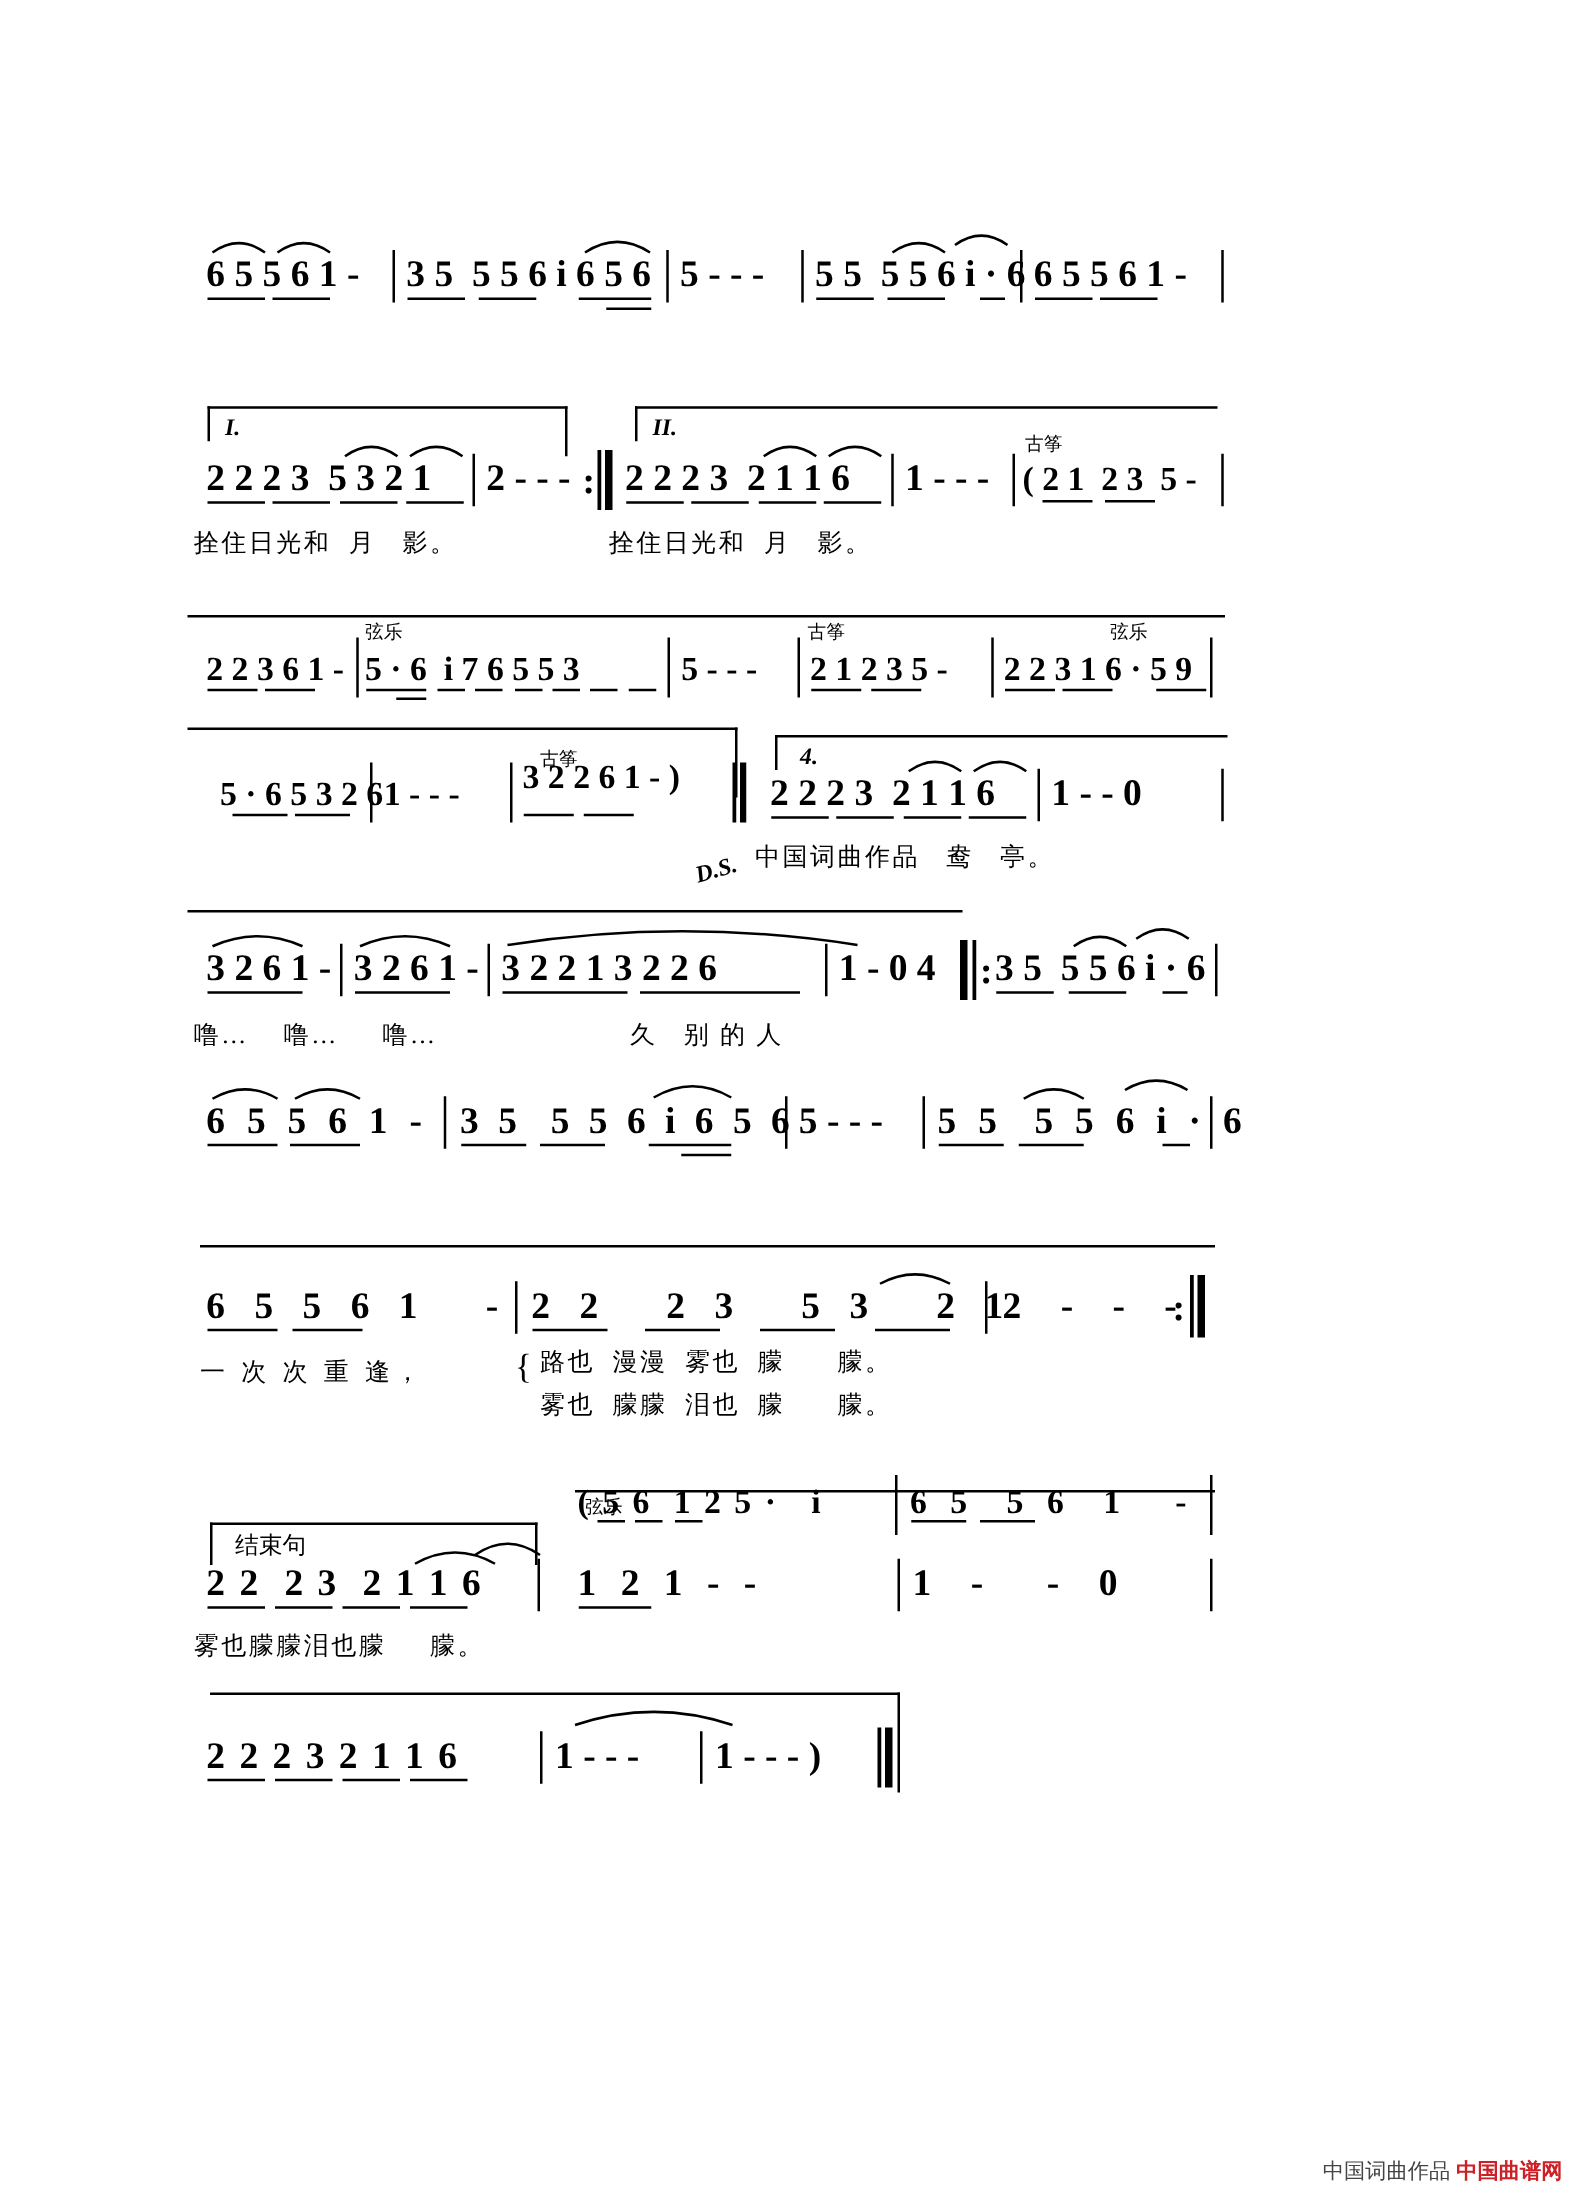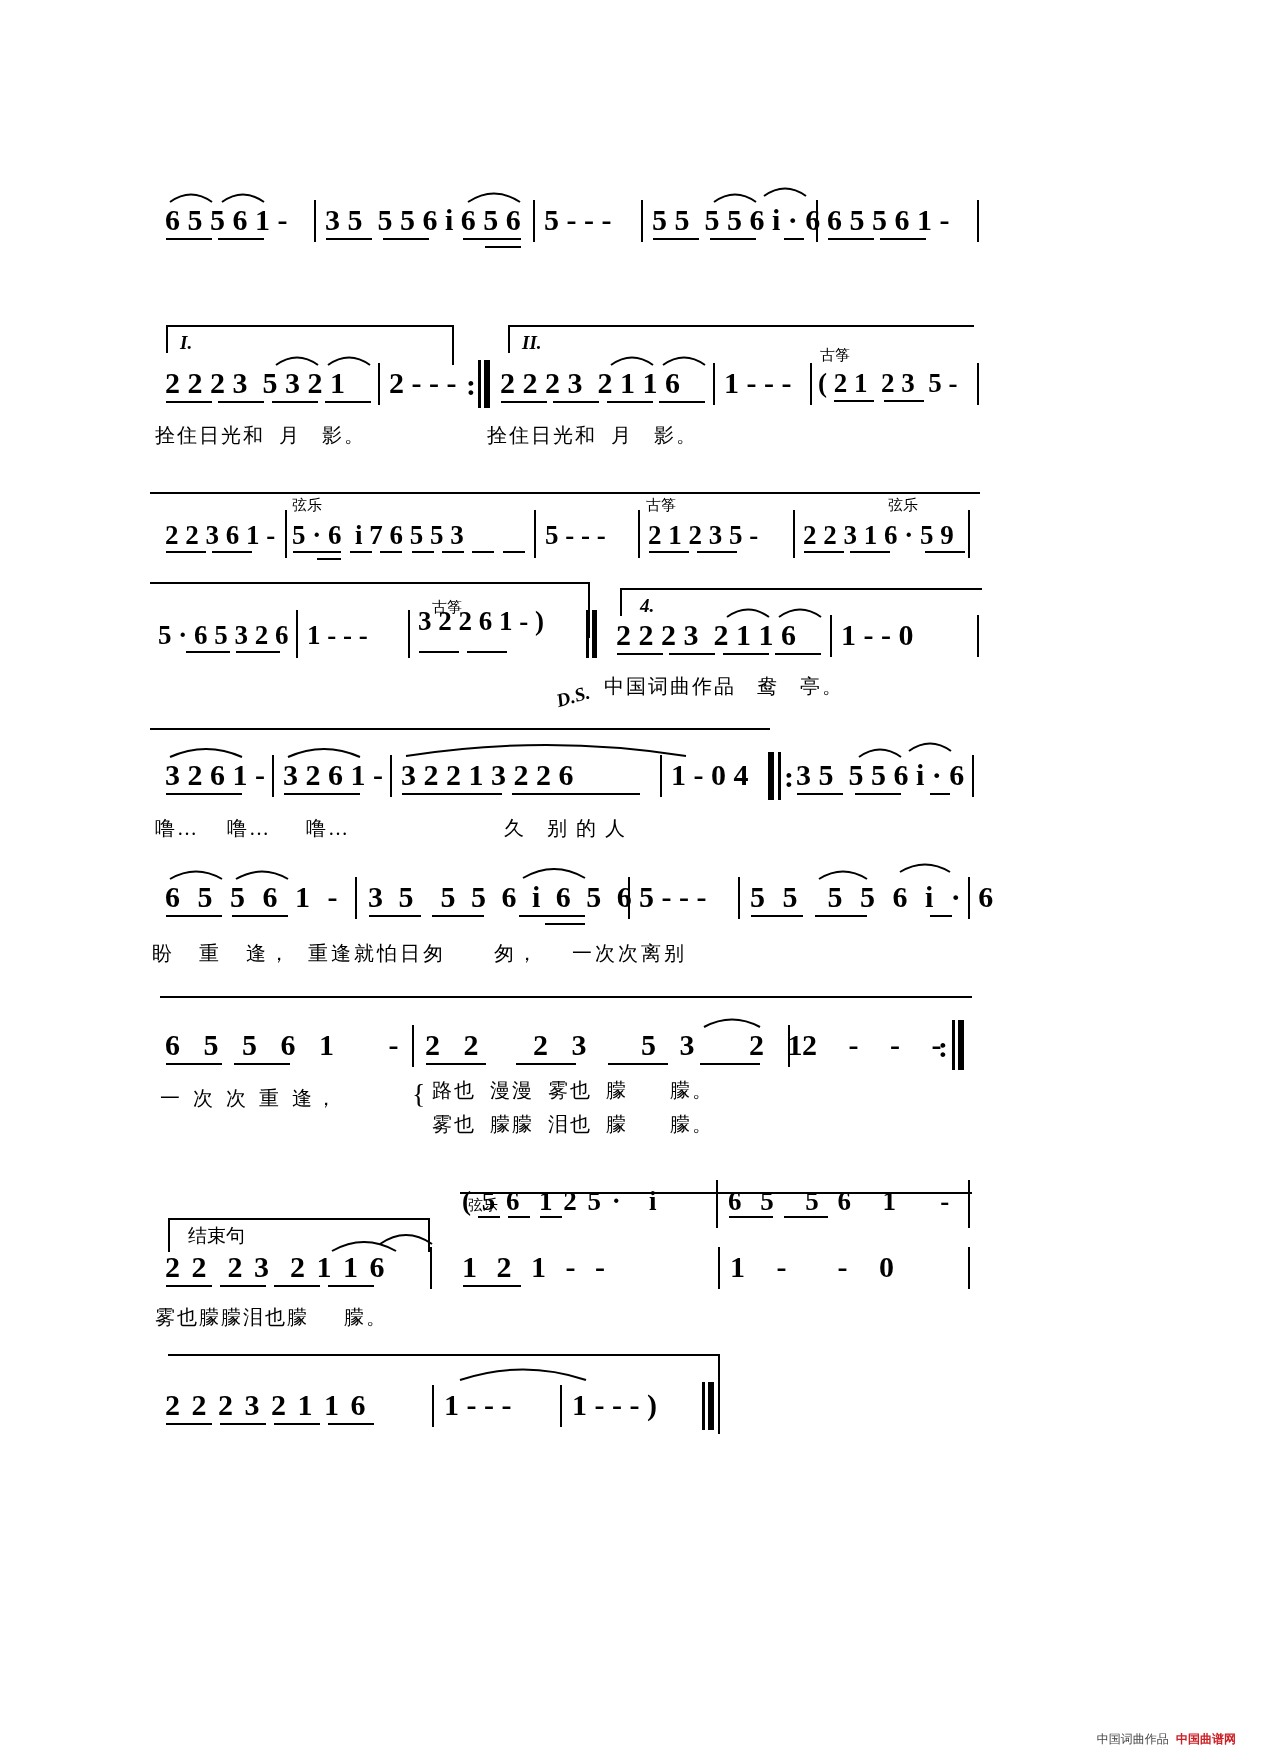--- a/index.html
+++ b/index.html
@@ -91,24 +91,24 @@
     font-family: "Liberation Serif", serif;
     font-size: 19px;
     font-weight: normal;
     padding: 1px 6px;
     white-space: nowrap;
   }
 
   
   .footer {
     position: absolute;
-    right: 36px;
+    right: 22px;
     bottom: 12px;
-    font-family: Liberation Mono, monospace;
-    font-size: 12px;
+    font-family: Liberation Sans, sans-serif;
+    font-size: 17px;
     color: #444;
     white-space: pre;
   }
   .footer .red { color: #cc2026; font-weight: bold; }
 </style>
 </head>
 <body>
 
 <div class="sheet">
 
@@ -256,21 +256,21 @@
   <div class="abs anno" style="left:888px; top:498px;">弦乐</div>
   <div class="abs note sm" style="left:803px; top:522px;">2 2 3 1 6 · 5 9</div>
   <div class="hline" style="left:804px; top:551px; width:40px;"></div>
   <div class="hline" style="left:850px; top:551px; width:40px;"></div>
   <div class="hline" style="left:925px; top:551px; width:40px;"></div>
   <div class="vline" style="left:968px; top:510px; height:48px;"></div>
 
   <div class="hline" style="left:150px; top:582px; width:440px;"></div>
   <div class="vline" style="left:588px; top:582px; height:56px;"></div>
 
-  <div class="abs note sm" style="left:158px; top:622px;text-align:right;">5 · 6 5 3 2 6</div>
+  <div class="abs note sm" style="left:176px; top:622px;text-align:right;">5 · 6 5 3 2 6</div>
   <div class="hline" style="left:186px; top:651px; width:44px;"></div>
   <div class="hline" style="left:236px; top:651px; width:44px;"></div>
   <div class="vline" style="left:296px; top:610px; height:48px;"></div>
 
   <div class="abs note sm" style="left:307px; top:622px;">1 - - -</div>
   <div class="vline" style="left:408px; top:610px; height:48px;"></div>
 
   <div class="abs anno" style="left:432px; top:600px;">古筝</div>
   <div class="abs note sm" style="left:418px; top:608px;">3 2 2 6 1 - )</div>
   <div class="hline" style="left:419px; top:651px; width:40px;"></div>
@@ -397,21 +397,20 @@
         <path d="M2,14 Q26,-1 50,14" stroke="#000" stroke-width="2" fill="none"></path>
       </svg>
   </div>
   <div class="slur" style="left:898px; top:858px;">
     <svg width="54" height="16">
         <path d="M2,14 Q27,-1 52,14" stroke="#000" stroke-width="2" fill="none"></path>
       </svg>
   </div>
   <div class="vline" style="left:968px; top:877px; height:42px;"></div>
 
-  <div class="abs lyr kai" style="left:152px; top:943px; letter-spacing:3px;">盼   重   逢，  重逢就怕日匆      匆，    一次次离别</div>
 
   <div class="hline" style="left:160px; top:996px; width:812px;"></div>
 
   <div class="abs note" style="left:165px; top:1030px; letter-spacing:8px;">6 5 5 6 1   -</div>
   <div class="hline" style="left:166px; top:1063px; width:56px;"></div>
   <div class="hline" style="left:234px; top:1063px; width:56px;"></div>
   <div class="vline" style="left:412px; top:1025px; height:42px;"></div>
 
   <div class="abs note" style="left:425px; top:1030px; letter-spacing:8px;">2 2   2 3   5 3   2 1</div>
   <div class="hline" style="left:426px; top:1063px; width:60px;"></div>

